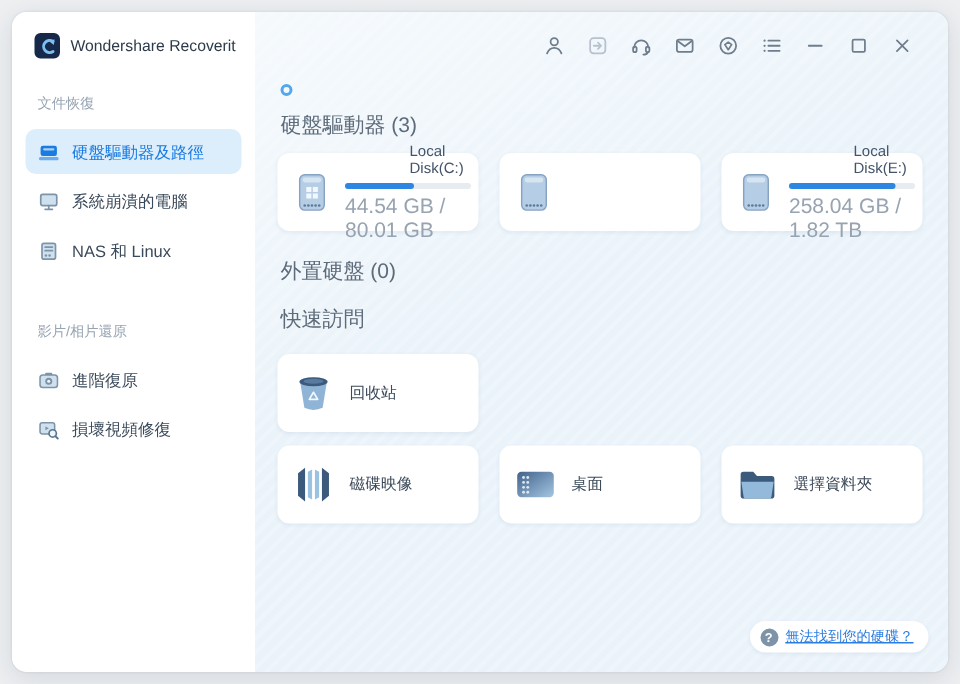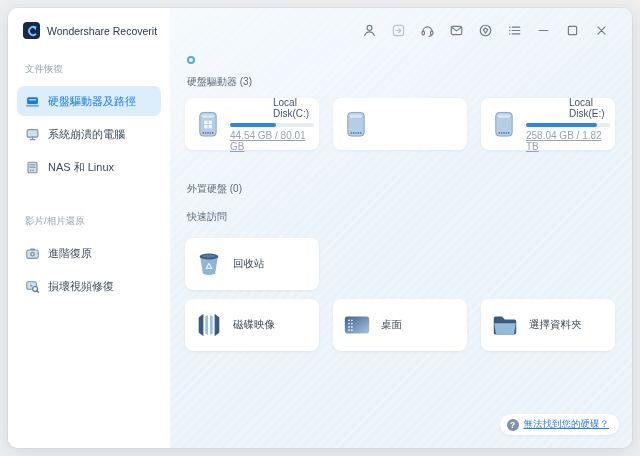--- a/index.html
+++ b/index.html
@@ -34,35 +34,35 @@
   .tb-btn { width:16px; height:16px; color:#6f7d8c; display:flex; align-items:center;
     justify-content:center; cursor:pointer; }
   .tb-btn.dim { color:#b7c2cd; }
   .tb-btn svg { width:15px; height:15px; }
 
   .page-title { margin:12px 0 2px 2px; display:flex; align-items:center; gap:10px;
     font-size:18px; font-weight:700; color:#2a3b4d; letter-spacing:2px; }
   .title-ring { width:8px; height:8px; border:2px solid #55a7ec; border-radius:50%;
     flex:none; }
 
-  .sec-label { font-size:10px; color:#5d6b7a; margin-left:2px; }
+  .sec-label { font-size:14px; color:#5d6b7a; margin-left:2px; }
   .lbl-hdd { margin-top:11px; }
-  .lbl-ext { margin-top:32px; }
+  .lbl-ext { margin-top:18px; }
   .lbl-quick { margin-top:14px; }
 
   .cards { display:flex; gap:14px; margin-top:9px; }
   .card { width:134px; height:52px; background:#fff; border-radius:8px;
     box-shadow:0 1px 3px rgba(40,70,110,.07); display:flex; align-items:center;
     padding:0 9px; gap:9px; cursor:pointer; }
   .card .c-icon { flex:none; display:flex; }
   .drive-info { display:flex; flex-direction:column; }
   .drive-name { font-size:10px; color:#44546a;padding-left:43px; }
   .bar { width:84px; height:4px; background:#e7ecf1; border-radius:2px; margin:4px 0 3px; }
   .bar-fill { height:100%; border-radius:2px; background:#2d87e2; }
-  .drive-size { font-size:10px; color:#97a3b0;text-decoration:underline; }
+  .drive-size { font-size:14px; color:#97a3b0; }
   .quick-label { font-size:10.5px; color:#3c4a5a; }
   .row2 { margin-top:14px; }
 
   .help-chip { position:absolute; right:13px; bottom:13px; background:#fff;
     border-radius:12px; padding:4px 10px 4px 7px; display:flex; align-items:center;
     gap:5px; box-shadow:0 1px 3px rgba(40,70,110,.08); cursor:pointer; }
   .q-icon { width:12px; height:12px; border-radius:50%; background:#7d93a8;
     color:#fff; font-size:8.5px; font-weight:700; display:flex; align-items:center;
     justify-content:center; flex:none; }
   .help-link { font-size:9.5px; color:#2b7de1; text-decoration:underline; }

